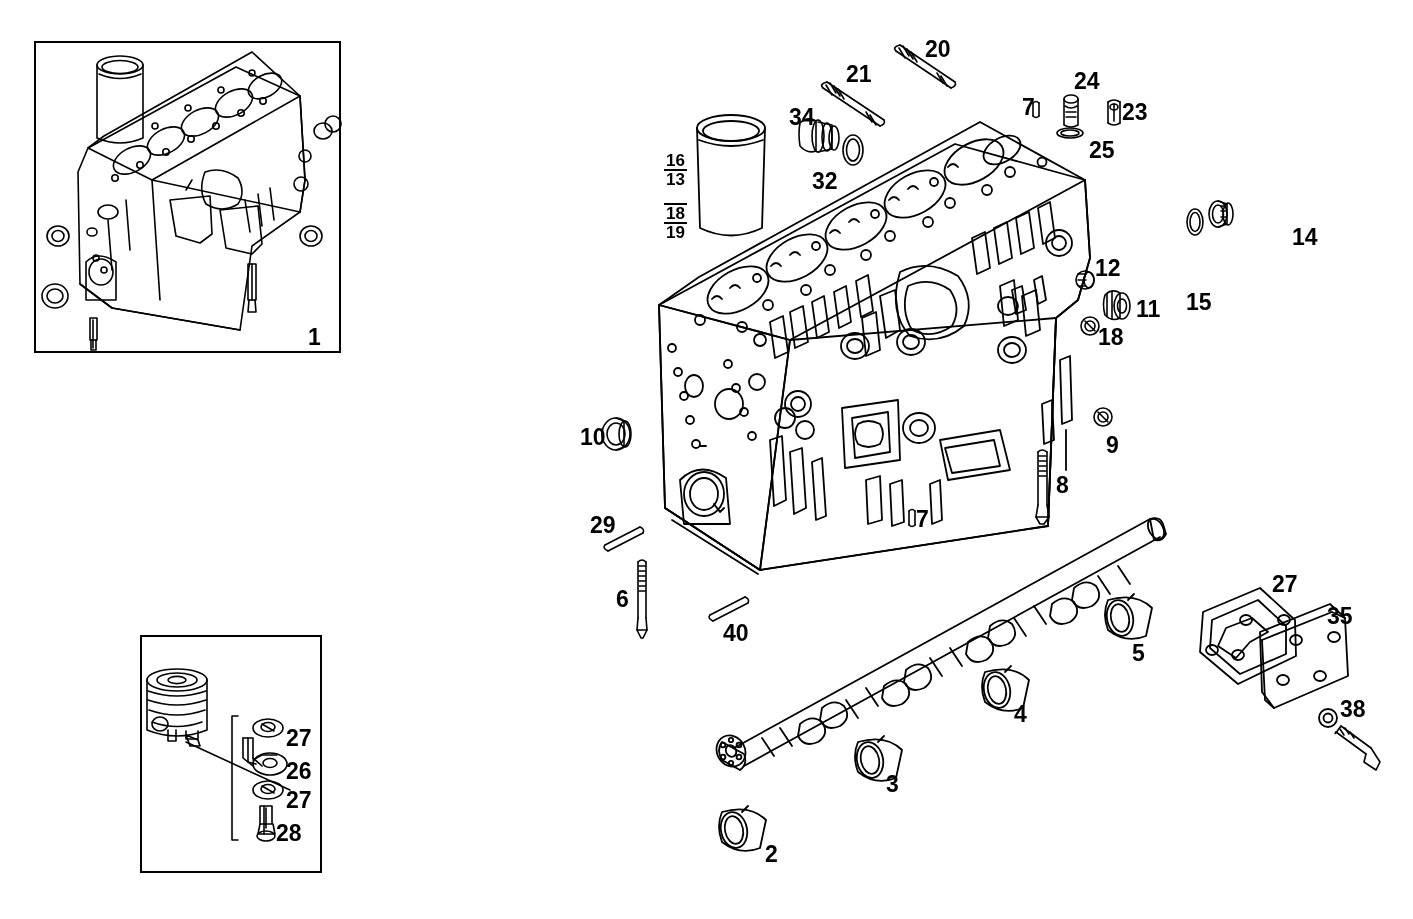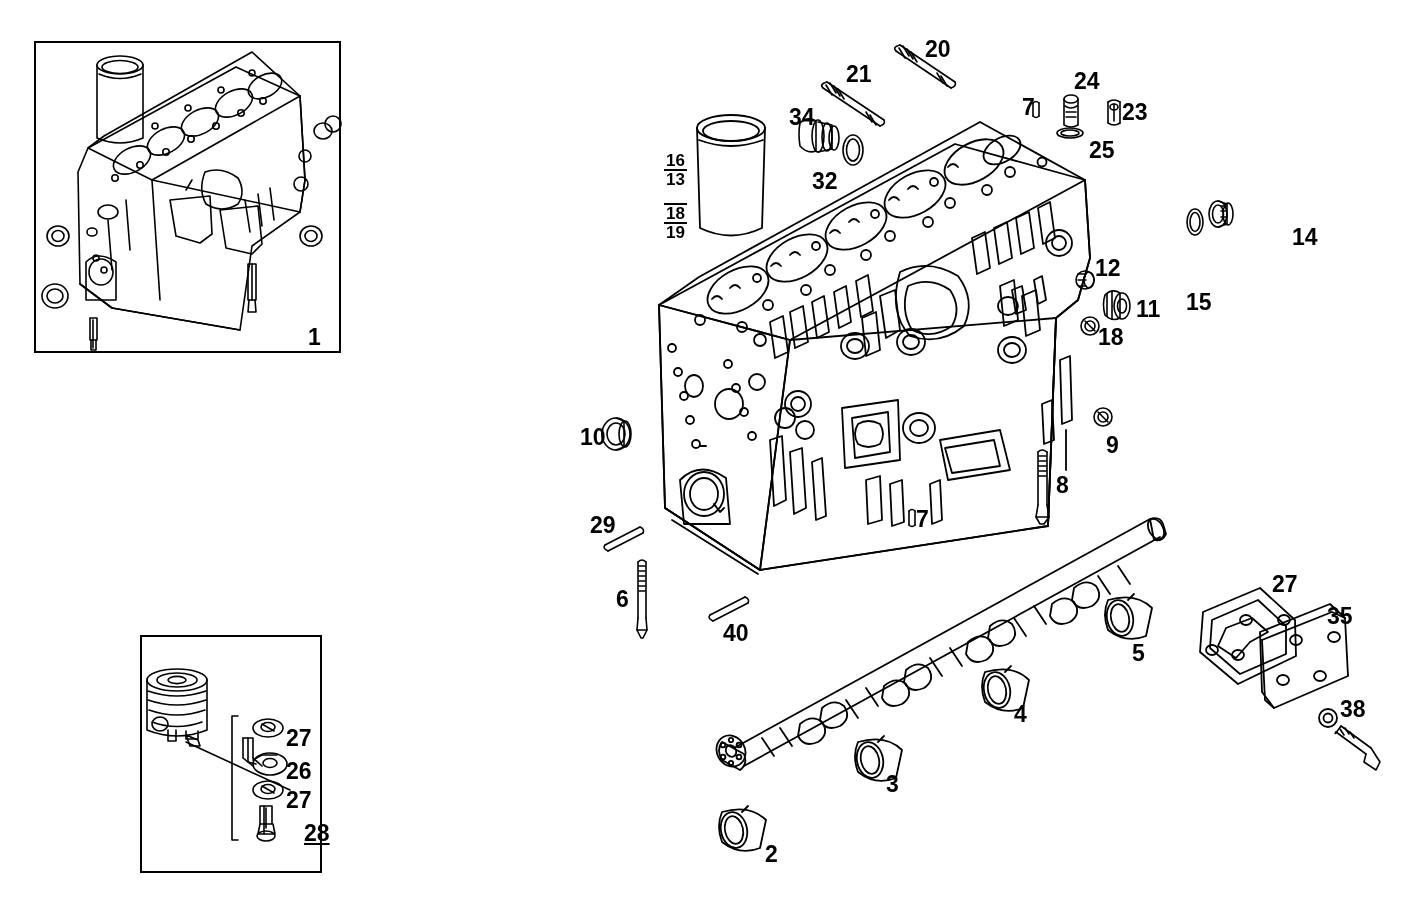--- a/index.html
+++ b/index.html
@@ -145,21 +145,21 @@
       <path d="M260 806 L272 806 L272 824 L260 824 Z"></path>
       <path d="M260 824 L258 834 L275 834 L273 824"></path>
       <ellipse cx="266" cy="836" rx="9" ry="5"></ellipse>
       <path d="M266 808 L266 828"></path>
     </g>
   </svg>
 
   <div class="lbl big" style="left:286px;top:727px;">27</div>
   <div class="lbl big" style="left:286px;top:760px;">26</div>
   <div class="lbl big" style="left:286px;top:789px;">27</div>
-  <div class="lbl big" style="left:304px;top:822px;text-decoration:underline;">28</div>
+  <div class="lbl big" style="left:276px;top:822px;">28</div>
 
   <svg class="layer" viewBox="0 0 1413 919">
     <g fill="none" stroke="#000" stroke-width="1.8" stroke-linejoin="round" stroke-linecap="round">
 
       <ellipse cx="731" cy="128" rx="34" ry="13"></ellipse>
       <ellipse cx="731" cy="131" rx="28" ry="10"></ellipse>
       <path d="M697 128 L700 228 Q731 243 762 228 L765 128"></path>
       <path d="M699 140 Q731 152 763 140"></path>
 
       <g stroke-width="1.6">

